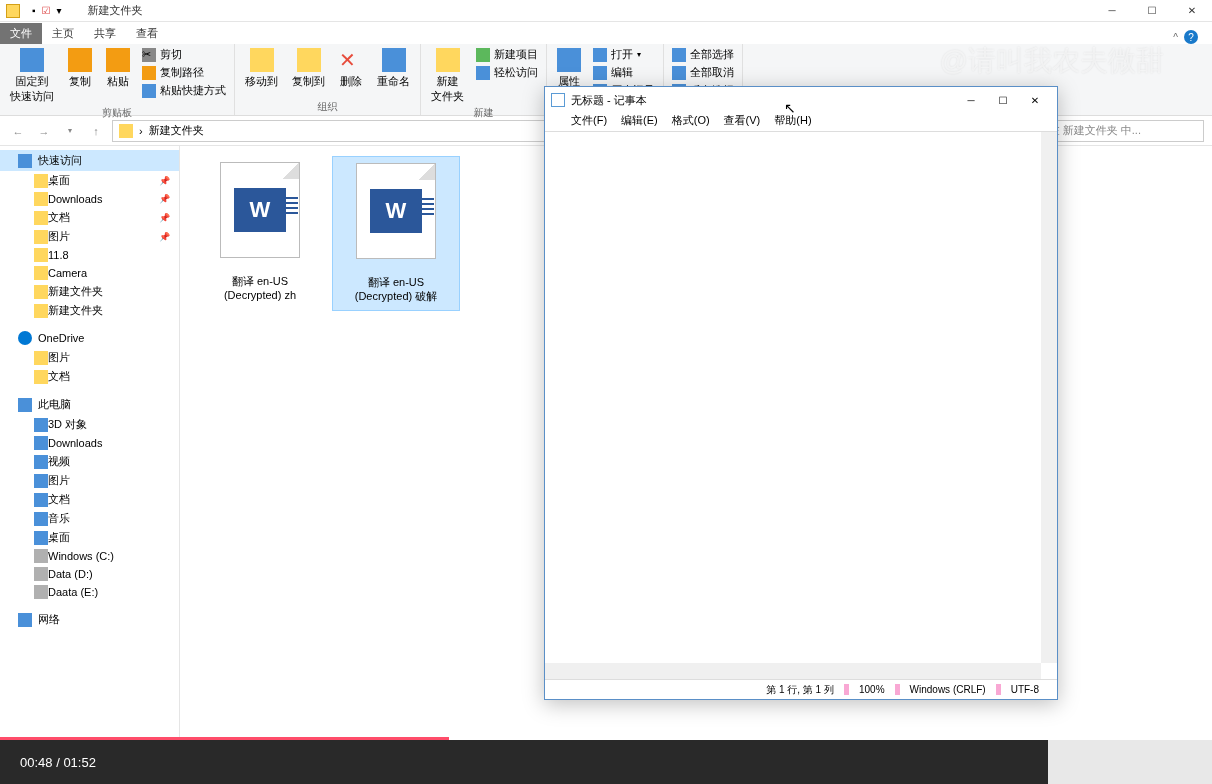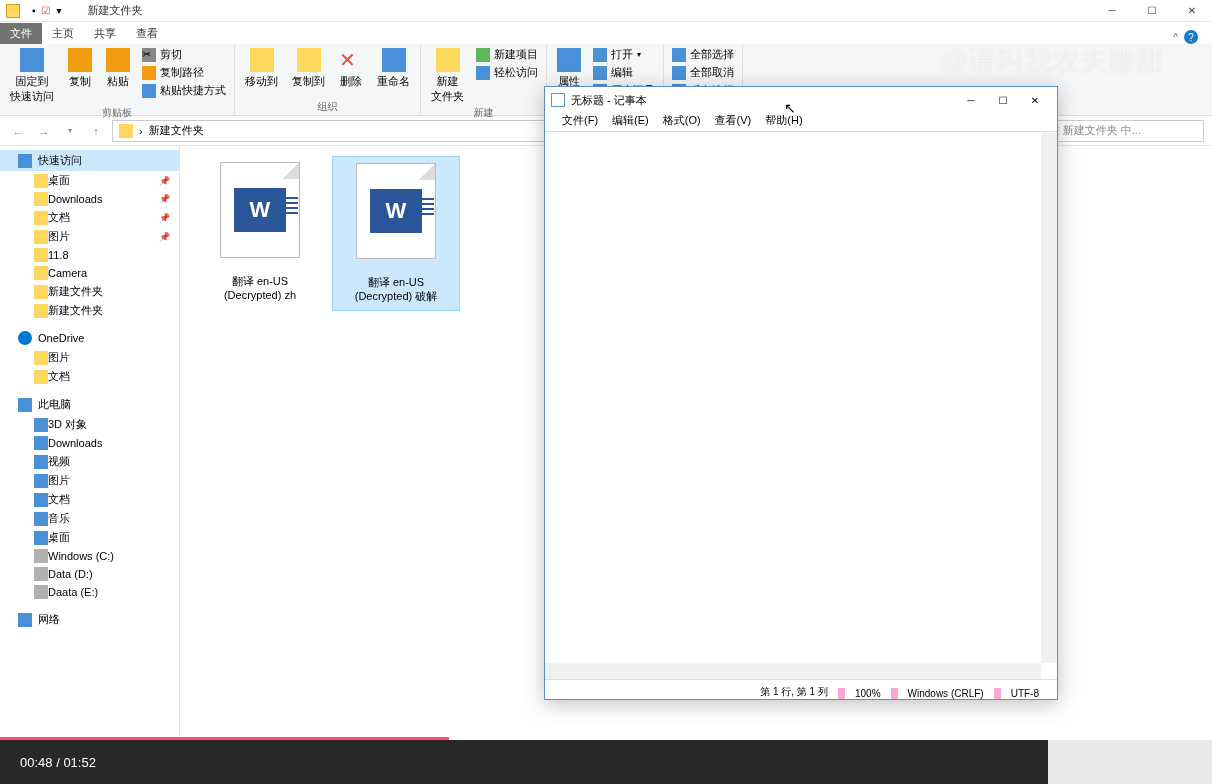--- a/index.html
+++ b/index.html
@@ -55,27 +55,27 @@
 .word-lines { position: absolute; right: -12px; top: 6px; width: 20px; }
 .word-lines div { height: 2px; background: #2b579a; margin: 3px 0; }
 .file-label { font-size: 11px; text-align: center; margin-top: 16px; line-height: 1.3; }
 
 
 .notepad { position: absolute; top: 86px; left: 544px; width: 514px; height: 614px; background: #fff; border: 1px solid #5a8fc7; box-shadow: 0 4px 20px rgba(0,0,0,0.25); display: flex; flex-direction: column; }
 .np-title { height: 26px; display: flex; align-items: center; padding: 0 6px; font-size: 11px; }
 .np-title-icon { width: 14px; height: 14px; border: 1px solid #5b9bd5; margin-right: 6px; }
 .np-controls { margin-left: auto; display: flex; }
 .np-controls div { width: 32px; height: 22px; display: flex; align-items: center; justify-content: center; font-size: 10px; cursor: pointer; }
-.np-menu { height: 18px; display: flex; padding: 0 11px; font-size: 11px; gap: 2px; }
+.np-menu { height: 18px; display: flex; padding: 0 20px; font-size: 11px; gap: 2px; }
 .np-menu span { padding: 0 6px; cursor: pointer; }
 .np-body { flex: 1; border-top: 1px solid #ddd; position: relative; }
 .np-scroll-v { position: absolute; right: 0; top: 0; bottom: 16px; width: 16px; background: #f0f0f0; }
 .np-scroll-h { position: absolute; left: 0; right: 16px; bottom: 0; height: 16px; background: #f0f0f0; }
-.np-status { height: 20px; border-top: 1px solid #ddd; display: flex; align-items: flex-end; font-size: 10px; padding: 0 8px; }
-.np-status span { padding: 0 10px; border-left: 7px solid #f9a8d4; }
+.np-status { height: 20px; border-top: 1px solid #ddd; display: flex; align-items: center; font-size: 10px; padding: 0 8px; }
+.np-status span { padding: 0 10px; border-left: 5px solid #f9a8d4; }
 .np-status span:first-child { border: none; margin-left: auto; }
 
 
 .watermark { position: absolute; top: 42px; right: 48px; font-size: 28px; color: rgba(255,255,255,0.55); font-weight: 500; text-shadow: 0 0 2px rgba(0,0,0,0.1); }
 
 
 .video-bar { position: absolute; left: 0; bottom: 0; width: 1048px; height: 44px; background: rgba(20,20,20,0.9); }
 .progress { position: absolute; top: -3px; left: 0; right: 0; height: 3px; background: rgba(255,255,255,0.3); }
 .progress-fill { height: 100%; background: #ff4d6a; width: 42.8%; }
 .vrow { height: 100%; display: flex; align-items: center; padding: 0 20px; color: #fff; font-size: 13px; gap: 14px; }

